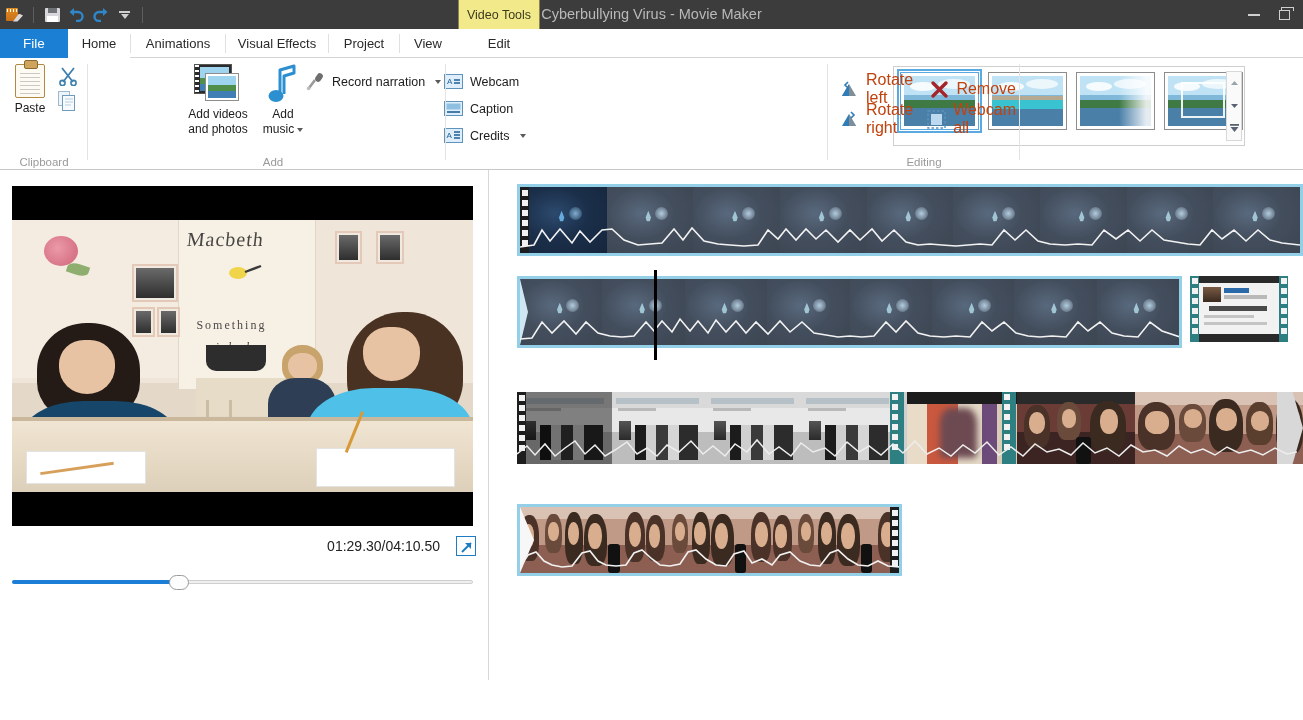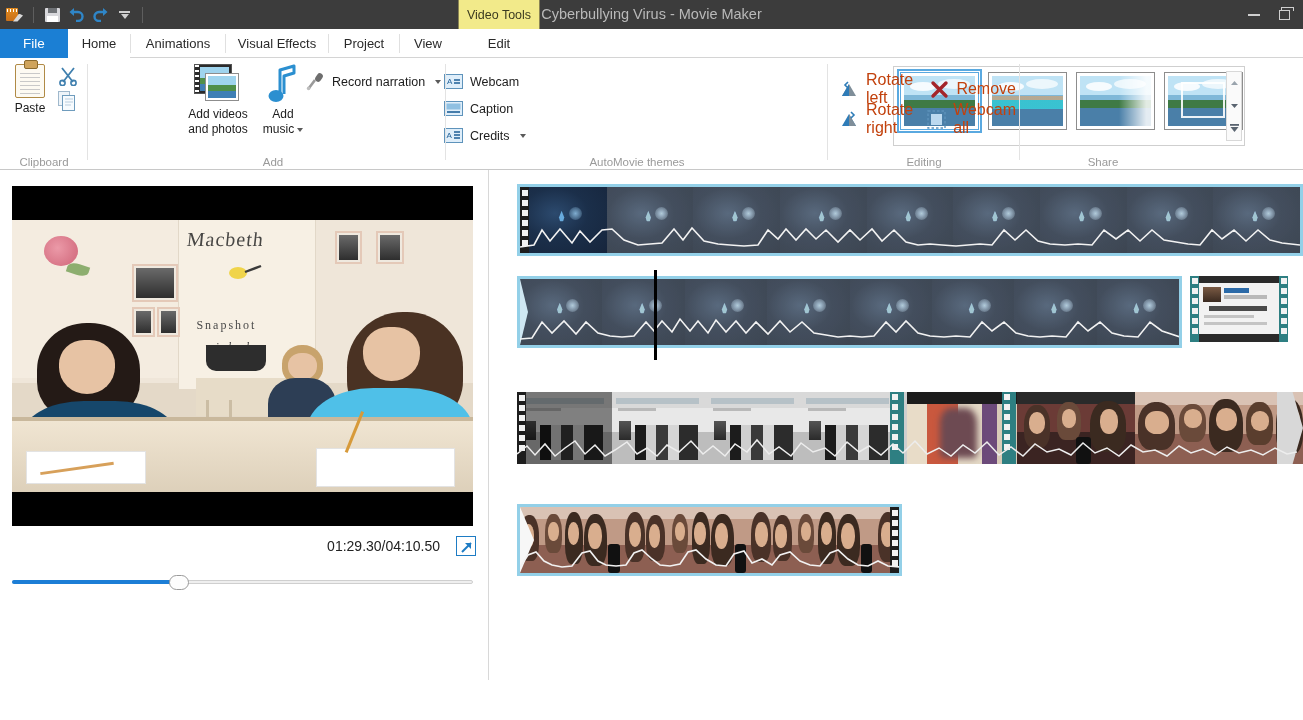--- a/index.html
+++ b/index.html
@@ -543,21 +543,20 @@
               </svg>
             </div>
           <div class="ts-btn">
               <svg width="11" height="10">
                 <rect x="1" y="0" width="9" height="1.8" fill="#5a6470"></rect>
                 <path d="M5.5 8 L1.5 3 L9.5 3 Z" fill="#5a6470"></path>
               </svg>
             </div>
         </div>
       </div>
-      <div class="rgroup-label">AutoMovie themes</div>
       <div class="rgroup-div" style="left:381px;"></div>
     </div>
 
     <div class="rgroup" style="left:828px;width:192px;">
       <div class="edit-rows" style="left:12px;">
         <div class="erow">
           <div class="eitem">
             <span class="mini-ico">
               <svg width="19" height="19" viewBox="0 0 19 19">
                   <path d="M2 16 L9 4 L16 16 Z" fill="#7f8e99"></path>
@@ -595,24 +594,20 @@
                 </svg>
             </span>
             <span class="t">Webcam all</span>
           </div>
         </div>
       </div>
       <div class="rgroup-label">Editing</div>
       <div class="rgroup-div" style="left:191px;"></div>
     </div>
 
-    <div class="rgroup" style="left:1020px;width:283px;">
-
-      <div class="rgroup-label" style="left:0;width:166px;">Share</div>
-    </div>
   </div>
 
   <div class="main">
 
     <div class="preview-pane">
       <div class="monitor">
         <div class="mon-bar" style="top:0;"></div>
         <div class="mon-bar" style="bottom:0;"></div>
         <div class="scene">
           <div class="wall-panel" style="left:0;width:36%;"></div>
@@ -628,21 +623,21 @@
           <div class="photo" style="left:31.5%;top:32%;width:5%;height:11%;">
               <i></i>
             </div>
           <div class="photo" style="left:70%;top:4%;width:6%;height:12%;">
               <i></i>
             </div>
           <div class="photo" style="left:79%;top:4%;width:6%;height:12%;">
               <i></i>
             </div>
           <div class="mac-text">Macbeth</div>
-          <div class="sw-text">Snapshot</div>
+          <div class="sw-text">Something</div>
           <div class="sw-text2">wicked...</div>
           <div class="spoon">
             <svg width="34" height="16" viewBox="0 0 34 16">
                 <ellipse cx="9" cy="9" rx="9" ry="6" fill="#f0d44a"></ellipse>
                 <path d="M16 8 L32 2" stroke="#3a3a3a" stroke-width="2.4"></path>
               </svg>
           </div>
           <div class="cauldron"></div>
           <div class="mid-desk"></div>
           <div class="chairlegs" style="left:42%;top:66%;height:16%;"></div>

